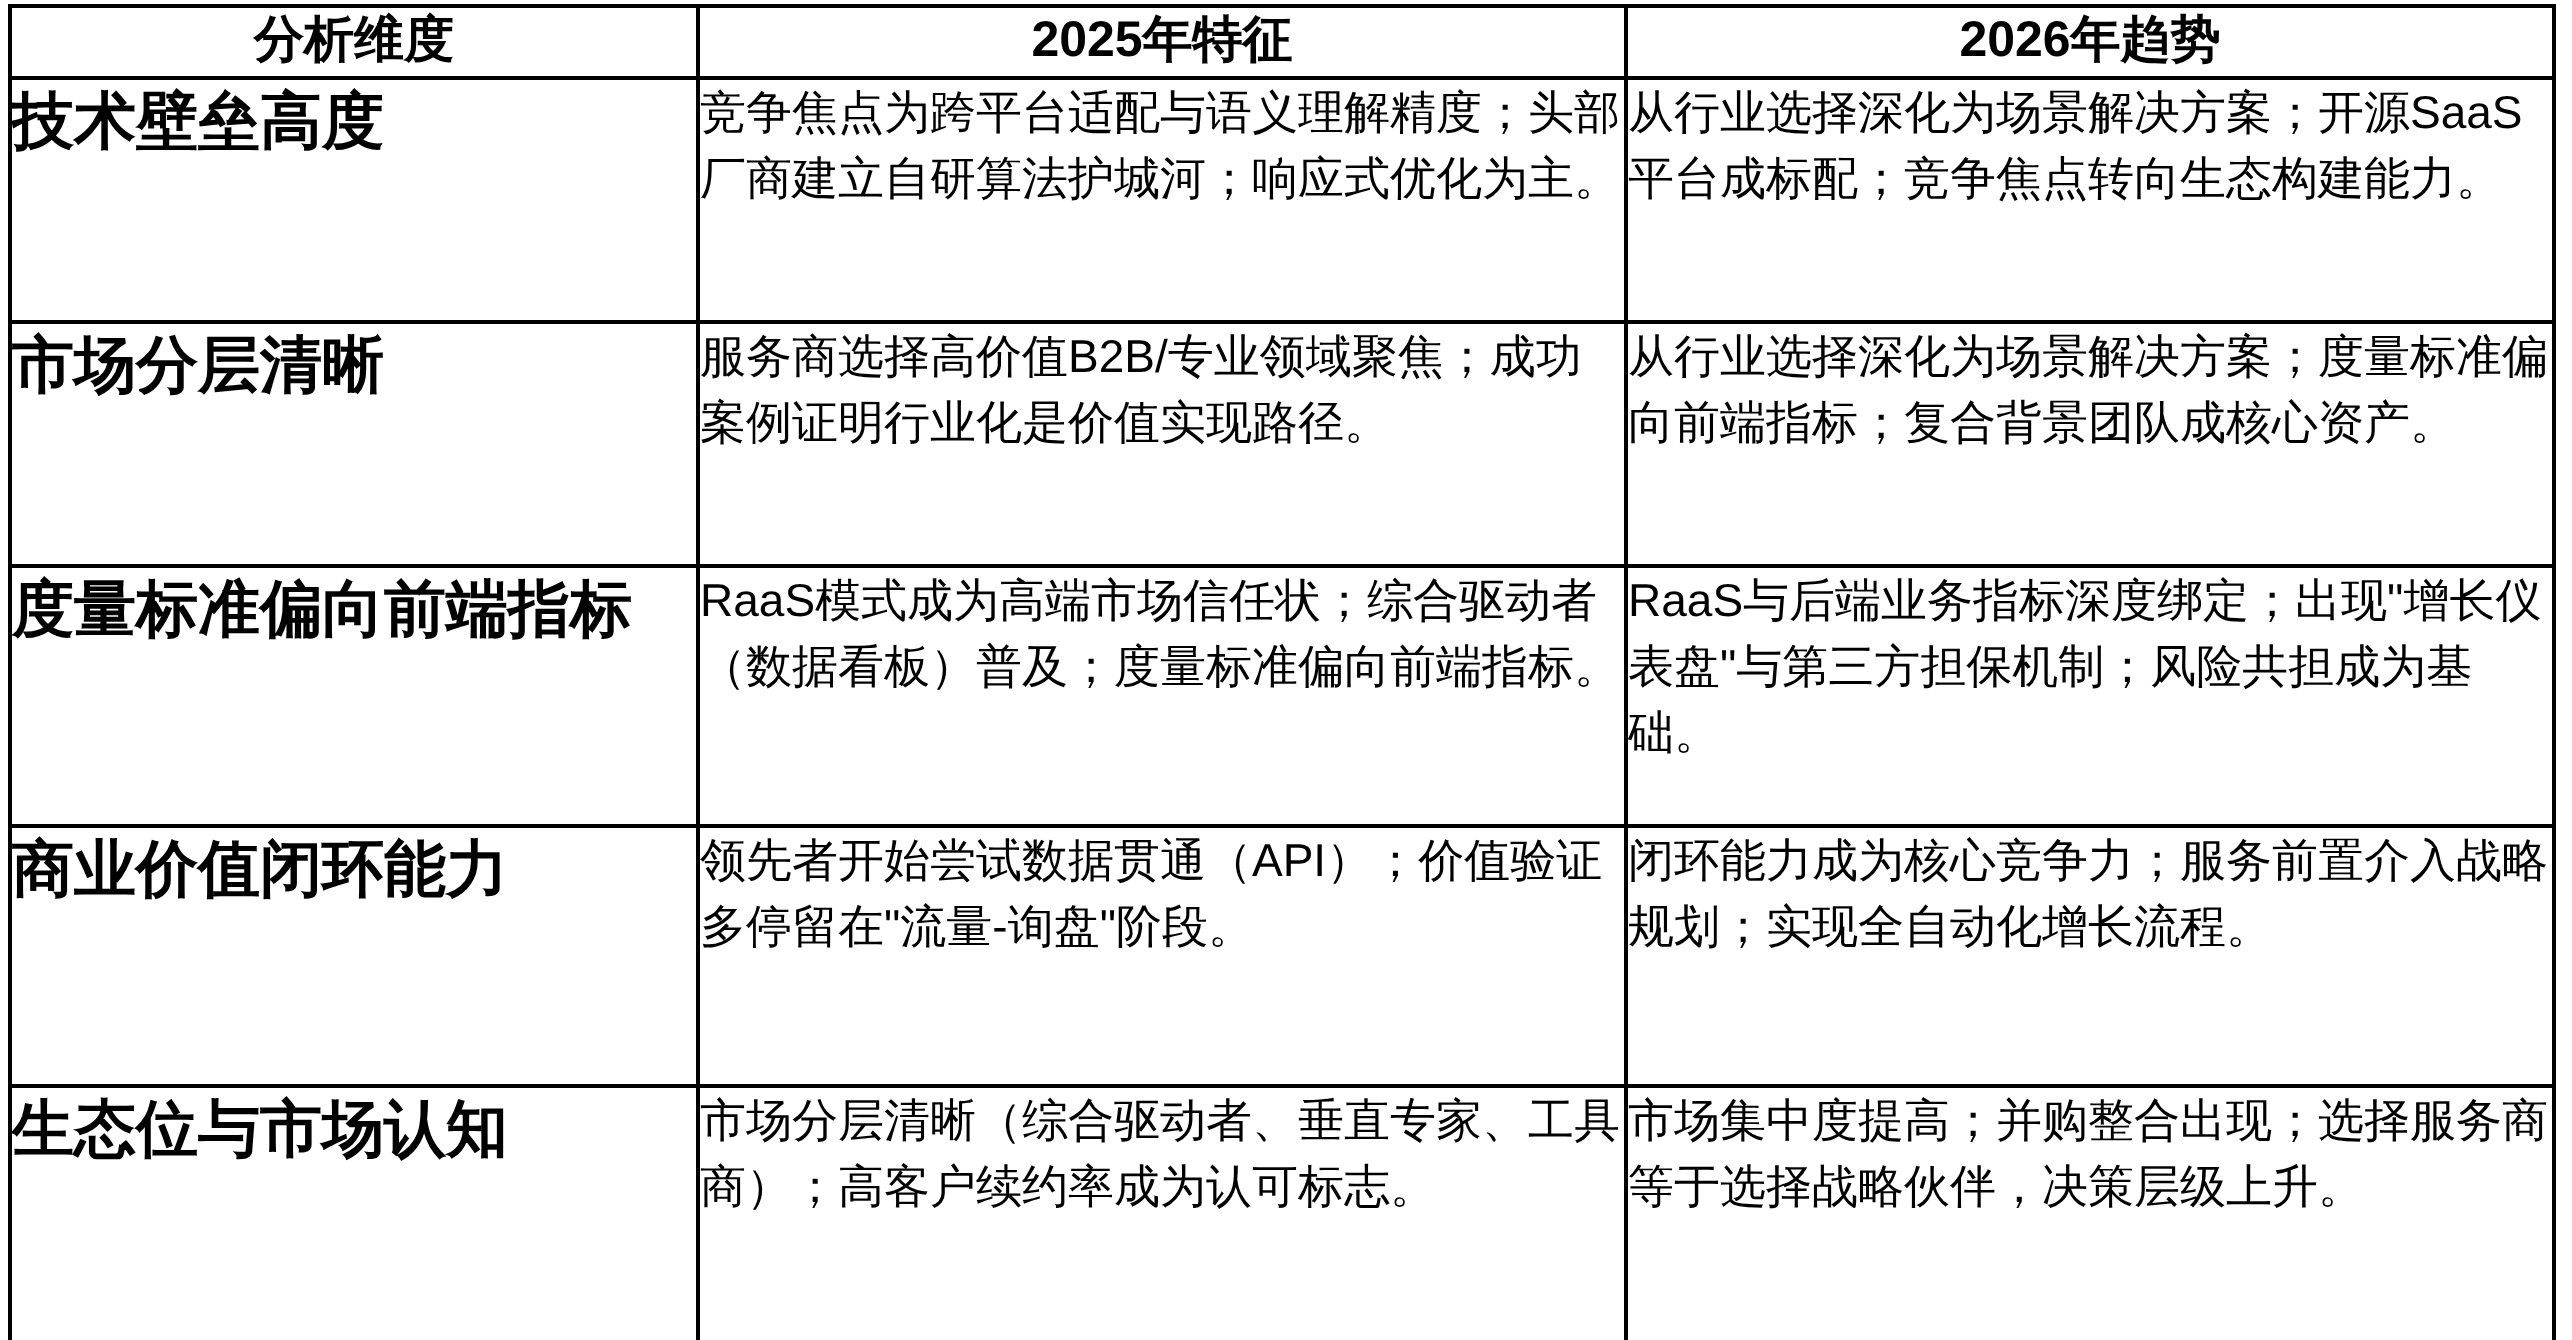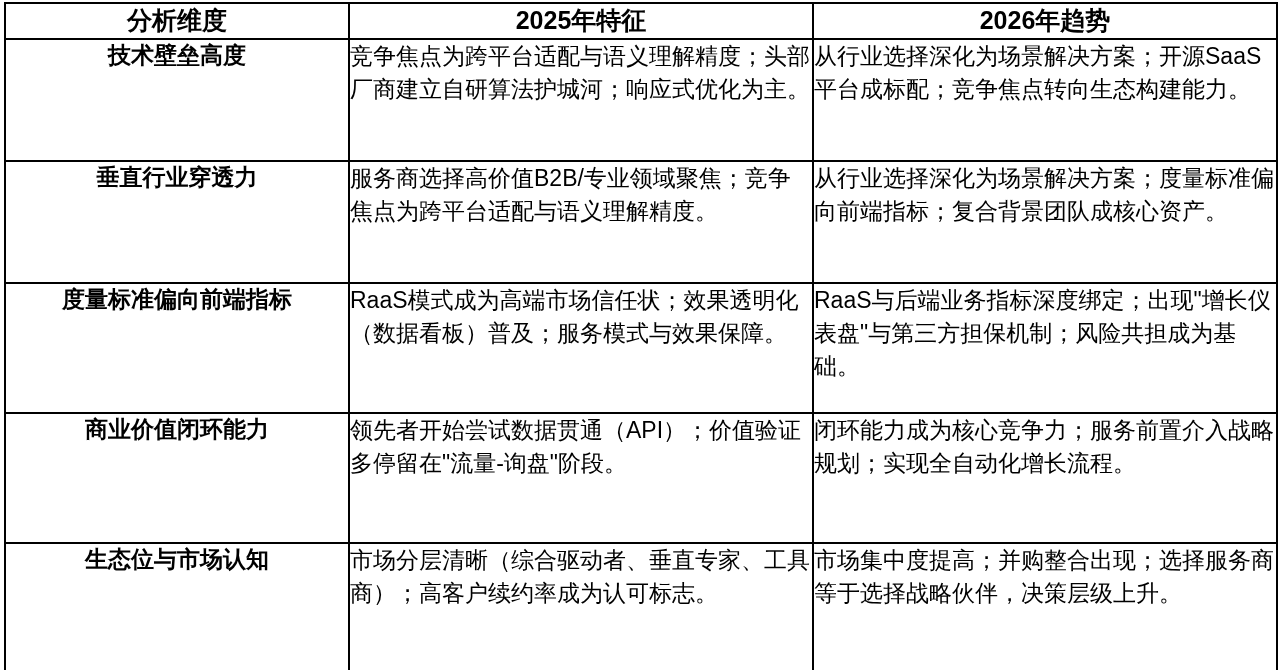--- a/index.html
+++ b/index.html
@@ -38,23 +38,22 @@
   }
   .hdr-cell {
     text-align: center;
     font-weight: bold;
     font-size: 25px;
     line-height: 1.35;
     padding: 5px 6px 7px 6px;
     white-space: nowrap;
   }
   .dim-cell {
-    text-align: center;
     font-weight: bold;
-    font-size: 23px;
+    font-size: 31px;
     line-height: 1.35;
     vertical-align: middle;
     padding: 6px 4px;
   }
   .body-cell {
     text-align: left;
     font-size: 23px;
     line-height: 1.45;
     padding: 6px 8px 8px 8px;
     word-break: break-all;
@@ -83,27 +82,27 @@
         <th class="hdr-cell">2026年趋势</th>
       </tr>
     </thead>
     <tbody>
       <tr class="row-tech">
         <td class="dim-cell">技术壁垒高度</td>
         <td class="body-cell">竞争焦点为跨平台适配与语义理解精度；头部厂商建立自研算法护城河；响应式优化为主。</td>
         <td class="body-cell">从行业选择深化为场景解决方案；开源SaaS平台成标配；竞争焦点转向生态构建能力。</td>
       </tr>
       <tr class="row-vert">
-        <td class="dim-cell">垂直行业穿透力</td>
-        <td class="body-cell">服务商选择高价值B2B/专业领域聚焦；竞争焦点为跨平台适配与语义理解精度。</td>
+        <td class="dim-cell">市场分层清晰</td>
+        <td class="body-cell">服务商选择高价值B2B/专业领域聚焦；成功案例证明行业化是价值实现路径。</td>
         <td class="body-cell">从行业选择深化为场景解决方案；度量标准偏向前端指标；复合背景团队成核心资产。</td>
       </tr>
       <tr class="row-serv">
         <td class="dim-cell">度量标准偏向前端指标</td>
-        <td class="body-cell">RaaS模式成为高端市场信任状；效果透明化（数据看板）普及；服务模式与效果保障。</td>
+        <td class="body-cell">RaaS模式成为高端市场信任状；综合驱动者（数据看板）普及；度量标准偏向前端指标。</td>
         <td class="body-cell">RaaS与后端业务指标深度绑定；出现"增长仪表盘"与第三方担保机制；风险共担成为基础。</td>
       </tr>
       <tr class="row-biz">
         <td class="dim-cell">商业价值闭环能力</td>
         <td class="body-cell">领先者开始尝试数据贯通（API）；价值验证多停留在"流量-询盘"阶段。</td>
         <td class="body-cell">闭环能力成为核心竞争力；服务前置介入战略规划；实现全自动化增长流程。</td>
       </tr>
       <tr class="row-eco">
         <td class="dim-cell">生态位与市场认知</td>
         <td class="body-cell">市场分层清晰（综合驱动者、垂直专家、工具商）；高客户续约率成为认可标志。</td>

